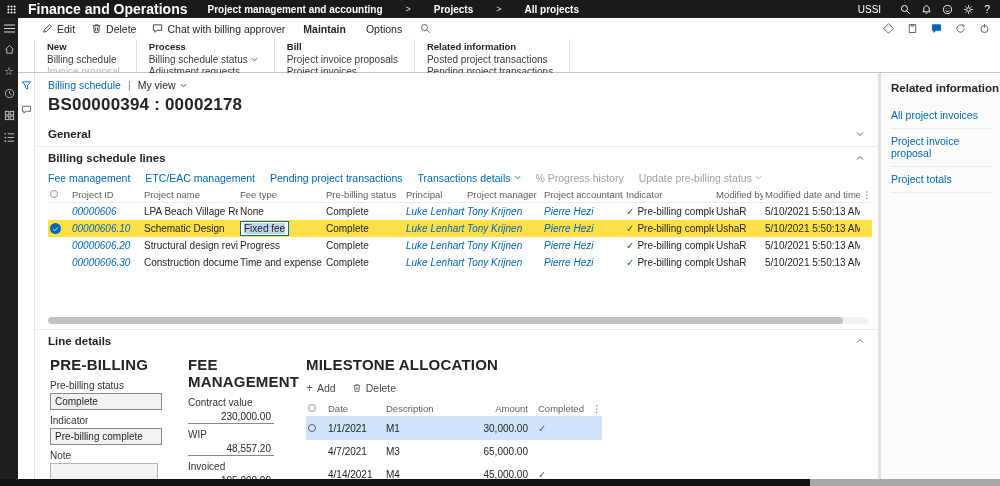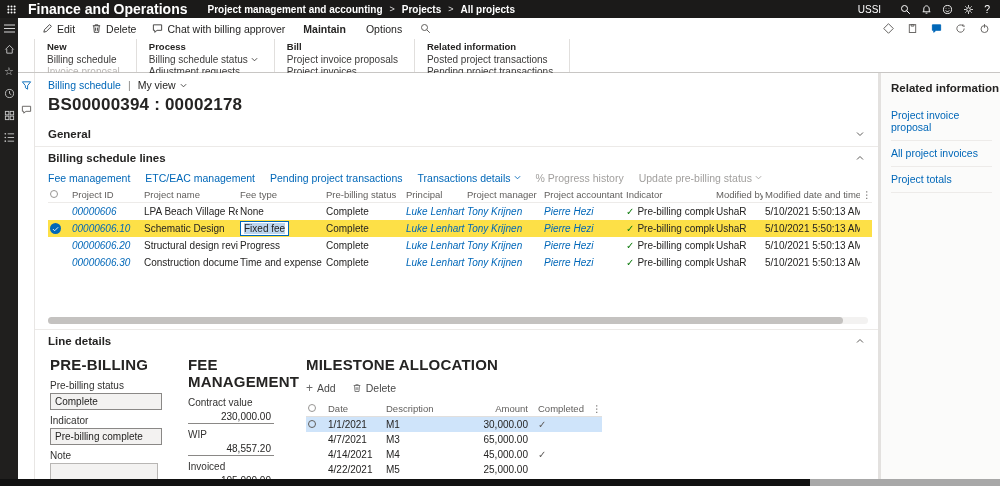--- a/index.html
+++ b/index.html
@@ -2,21 +2,21 @@
 <html><head>
 <meta charset="utf-8">
 <style>
 *{margin:0;padding:0;box-sizing:border-box;}
 body{width:1000px;height:486px;overflow:hidden;font-family:"Liberation Sans",sans-serif;background:#fff;color:#252423;display:flex;flex-direction:column;font-size:10.5px;}
 svg{display:block;}
 
 .topbar{height:18px;flex:0 0 18px;background:#1b1a19;color:#fff;display:flex;align-items:center;}
 .waffle{width:22px;height:18px;display:flex;align-items:center;justify-content:center;}
 .apptitle{font-size:14px;font-weight:bold;margin:0 20px 0 6px;white-space:nowrap;}
-.crumb{display:flex;align-items:center;gap:7px;font-size:10px;font-weight:bold;}
+.crumb{display:flex;align-items:center;gap:23px;font-size:10px;font-weight:bold;}
 .crumb .sep{font-size:9px;font-weight:normal;color:#e0e0e0;}
 .tspacer{flex:1;}
 .env{font-size:10px;margin-right:14px;}
 .tico{margin:0 5px;display:flex;align-items:center;}
 .thelp{font-size:10.5px;margin:0 10px 0 5px;}
 
 .mid{flex:1;display:flex;min-height:0;}
 .navstrip{width:18px;flex:0 0 18px;background:#201f1e;display:flex;flex-direction:column;align-items:center;padding-top:6px;gap:11px;color:#c8c8c8;}
 .nstar{font-size:11px;line-height:11px;color:#c8c8c8;}
 .rightcol{flex:1;display:flex;flex-direction:column;min-width:0;}
@@ -73,21 +73,21 @@
 .fld{margin-bottom:5px;}
 .flabel{font-size:10px;margin-bottom:2px;color:#323130;}
 .inbox{width:112px;height:17px;border:1px solid #8a8886;background:#f3f2f1;font-size:10px;display:flex;align-items:center;padding:0 4px;}
 .narea{width:108px;height:64px;border:1px solid #b8b6b4;background:#f3f2f1;}
 .fmcol{width:92px;}
 .uval{width:86px;text-align:right;font-size:10px;border-bottom:1px solid #8a8886;padding:1px 3px 1px 0;}
 .mstoolbar{display:flex;align-items:center;gap:16px;height:16px;margin-bottom:4px;font-size:10.5px;color:#494949;}
 .msbtn{display:flex;align-items:center;gap:4px;}
 .msplus{font-size:12px;line-height:10px;color:#6a6a6a;}
 .msgrid{width:296px;font-size:10px;}
-.msrow{display:grid;grid-template-columns:20px 58px 80px 72px 54px 10px;align-items:center;height:15px;}
+.msrow{display:grid;grid-template-columns:20px 58px 80px 72px 54px 10px;align-items:center;height:23px;}
 .msrow>div{padding-left:2px;white-space:nowrap;overflow:hidden;}
 .mshead{color:#605e5c;font-size:9.5px;height:17px;border-bottom:1px solid #e1dfdd;}
 .msrow.sel{background:#cfe4fa;}
 .amt{text-align:right;padding-right:8px;}
 .msck{color:#605e5c;}
 
 .related{width:122px;flex:0 0 122px;border-left:3px solid #e3e1df;background:#fbfbfa;padding:9px 0 0 10px;}
 .reltitle{font-weight:bold;font-size:11.5px;margin-bottom:9px;}
 .rellink{display:block;font-size:10.5px;color:#0067b8;padding:6px 0 7px;border-bottom:1px solid #edebe9;margin-right:8px;}
 
@@ -547,22 +547,22 @@
                 <div></div>
               </div>
 
             </div>
           </div>
         </div>
       </div>
 
       <div class="related">
         <div class="reltitle">Related information</div>
+        <span class="rellink">All project invoices</span>
         <span class="rellink">Project invoice proposal</span>
-        <span class="rellink">All project invoices</span>
         <span class="rellink">Project totals</span>
       </div>
     </div>
   </div>
 </div>
 
 <div class="bottombar">
     <div class="bb-right"></div>
   </div>
 

